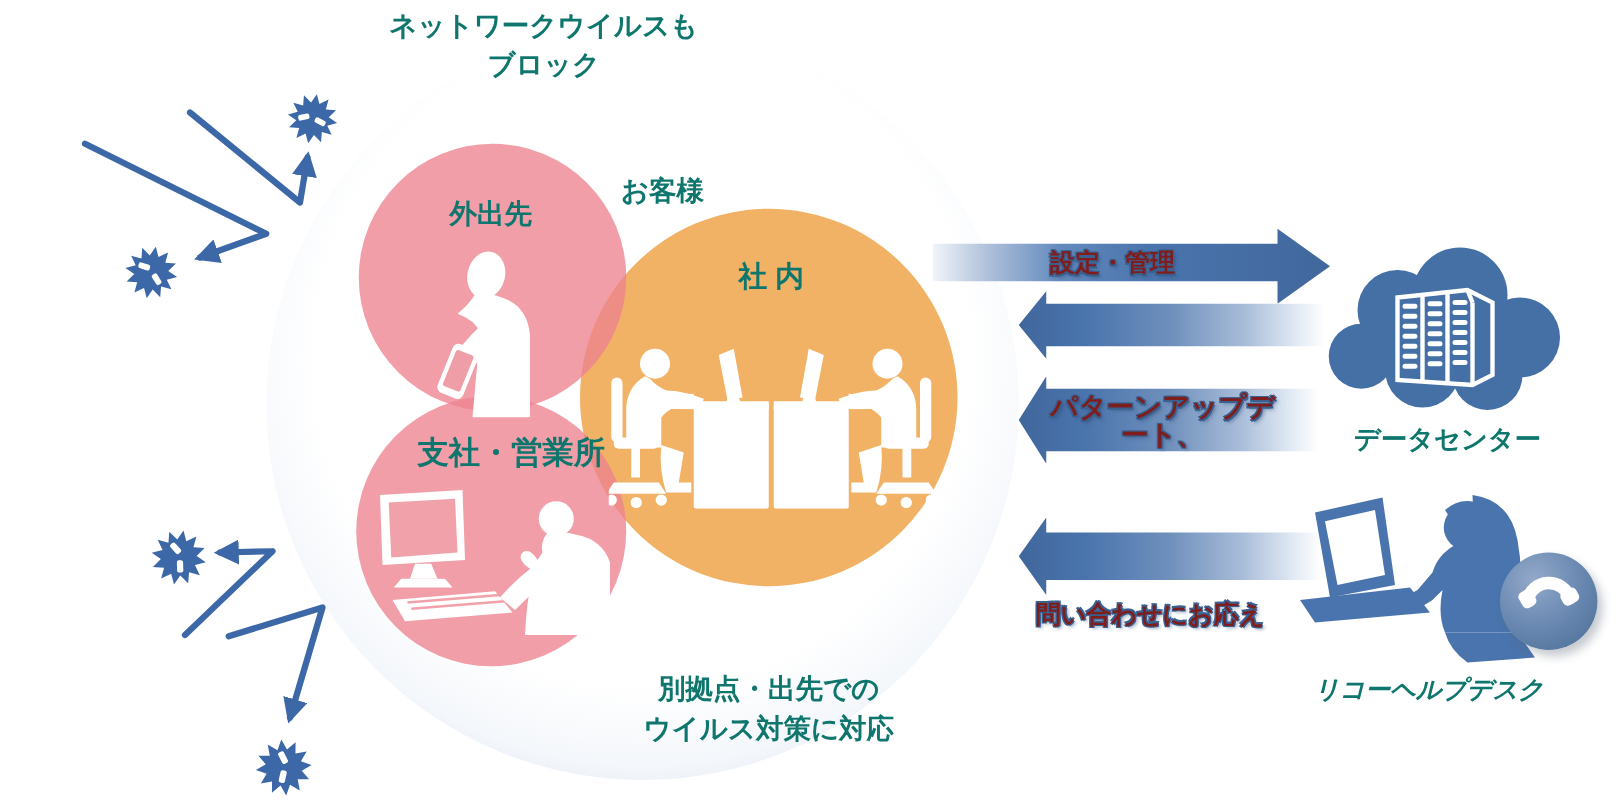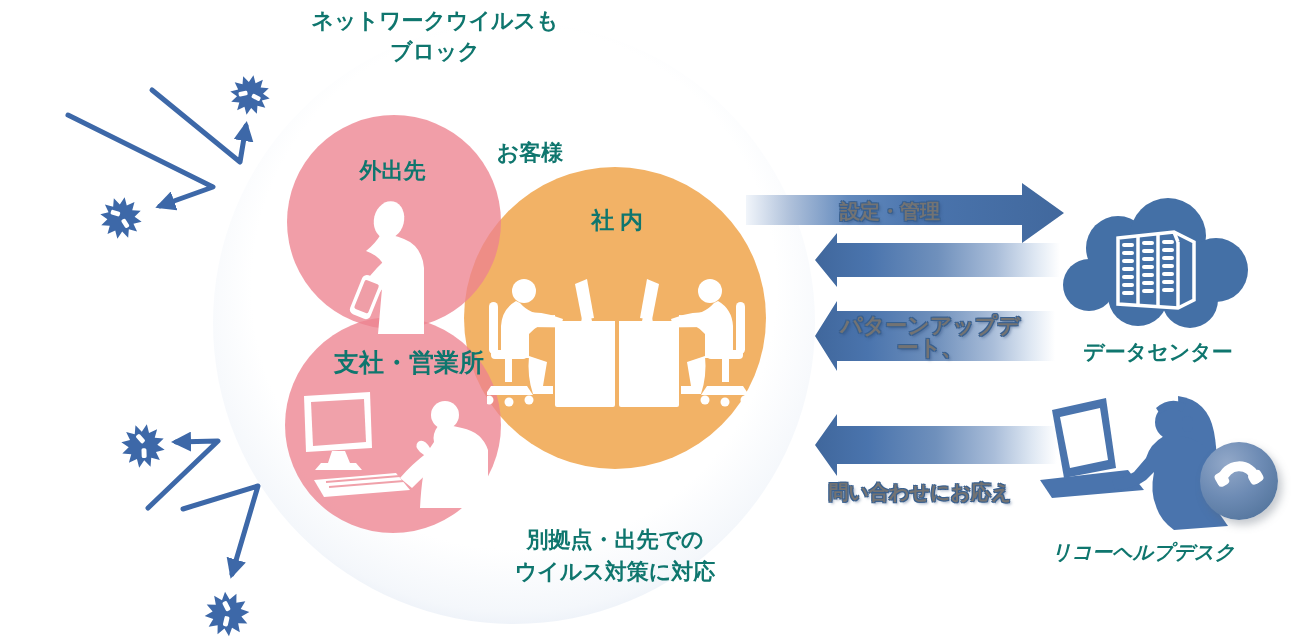--- a/index.html
+++ b/index.html
@@ -25,21 +25,21 @@
     clip-path:polygon(0 12px,276px 12px,276px 0,318px 30px,276px 60px,276px 42px,0 42px);}
   #flow-1{left:815px;top:233px;width:245px;height:54px;
     background:linear-gradient(90deg,#40679c 0%, #4a74ad 22%, #6f90bc 50%, #a9bdd9 74%, #dfe8f3 90%, rgba(255,255,255,0.05) 100%);
     clip-path:polygon(0 27px,22px 0,22px 10px,245px 10px,245px 44px,22px 44px,22px 54px);}
   #flow-2{left:815px;top:301px;width:240px;height:70px;
     background:linear-gradient(90deg,#40679c 0%, #4a74ad 22%, #6f90bc 50%, #a9bdd9 74%, #dfe8f3 90%, rgba(255,255,255,0.05) 100%);
     clip-path:polygon(0 35px,22px 0,22px 10px,240px 10px,240px 60px,22px 60px,22px 70px);}
   #flow-3{left:815px;top:414px;width:242px;height:62px;
     background:linear-gradient(90deg,#40679c 0%, #4a74ad 22%, #6f90bc 50%, #a9bdd9 74%, #dfe8f3 90%, rgba(255,255,255,0.05) 100%);
     clip-path:polygon(0 31px,22px 0,22px 12px,242px 12px,242px 50px,22px 50px,22px 62px);}
-  .flow-lbl{position:absolute;color:#737373;font-weight:bold;text-align:center;
+  .flow-lbl{position:absolute;color:#7f1d1d;font-weight:bold;text-align:center;
     text-shadow:1px 1px 0 #39608f,-1px 1px 0 #39608f,1px -1px 0 #39608f,-1px -1px 0 #39608f,2px 2px 3px rgba(45,75,120,.55);}
   
   #phone-badge{left:1200px;top:442px;width:78px;height:78px;border-radius:50%;
     background:radial-gradient(circle at 35% 28%, #93a9c9 0%, #6d8bb4 45%, #56779f 80%, #4f6f98 100%);
     box-shadow:4px 5px 8px rgba(90,100,115,0.35);display:flex;align-items:center;justify-content:center;}
   svg{display:block;}
 </style>
 </head>
 <body>
 
@@ -101,23 +101,23 @@
     <use href="#worker"></use>
     <use href="#worker" transform="translate(260,0) scale(-1,1)"></use>
   </svg>
 
   <div class="lbl" style="left:295px;top:6px;width:280px;font-size:22px;">
     <span style="display:block">ネットワークウイルスも</span>
     <span style="display:block">ブロック</span>
   </div>
   <div class="lbl" style="left:480px;top:114px;width:100px;font-size:22px;margin-top:24px;">お客様</div>
   <div class="lbl" style="left:330px;top:156px;width:125px;font-size:22px;">外出先</div>
-  <div class="lbl" style="left:552px;top:205px;width:130px;font-size:23px;font-family:Liberation Serif, serif;">社 内</div>
+  <div class="lbl" style="left:552px;top:205px;width:130px;font-size:23px;">社 内</div>
   <div class="lbl" style="left:316px;top:345px;width:186px;font-size:25px;">支社・営業所</div>
-  <div class="lbl" style="left:465px;top:524px;width:300px;font-size:22px;line-height:1.45;">
+  <div class="lbl" style="left:465px;top:535px;width:300px;font-size:22px;line-height:1.45;">
     <span style="display:block">別拠点・出先での</span>
     <span style="display:block">ウイルス対策に対応</span>
   </div>
 
   <div id="flow-0" class="flow"></div>
   <div id="flow-1" class="flow"></div>
   <div id="flow-2" class="flow"></div>
   <div id="flow-3" class="flow"></div>
 
   <div class="flow-lbl" style="left:790px;top:197px;width:200px;font-size:20px;line-height:28px;">設定・管理</div>

